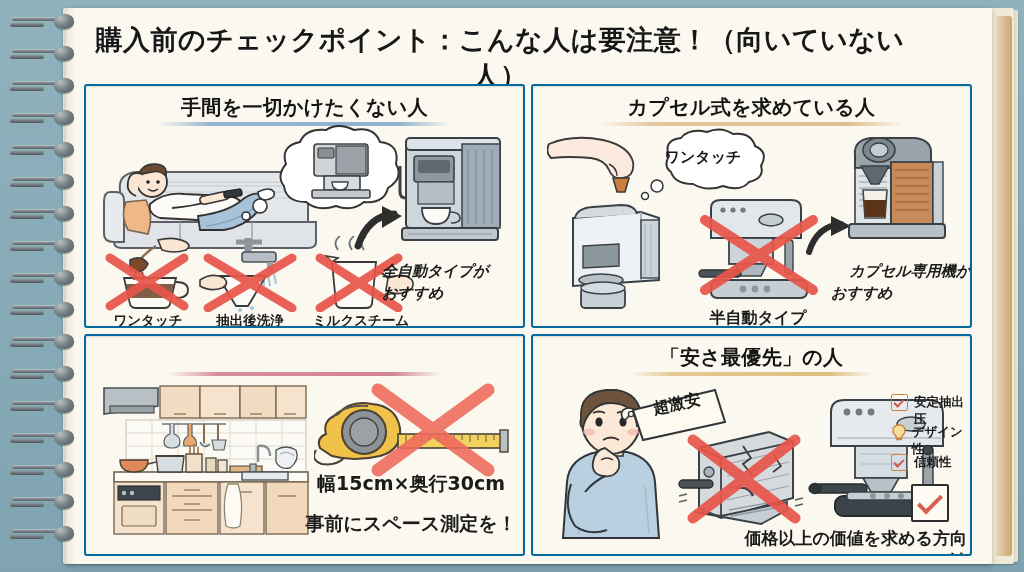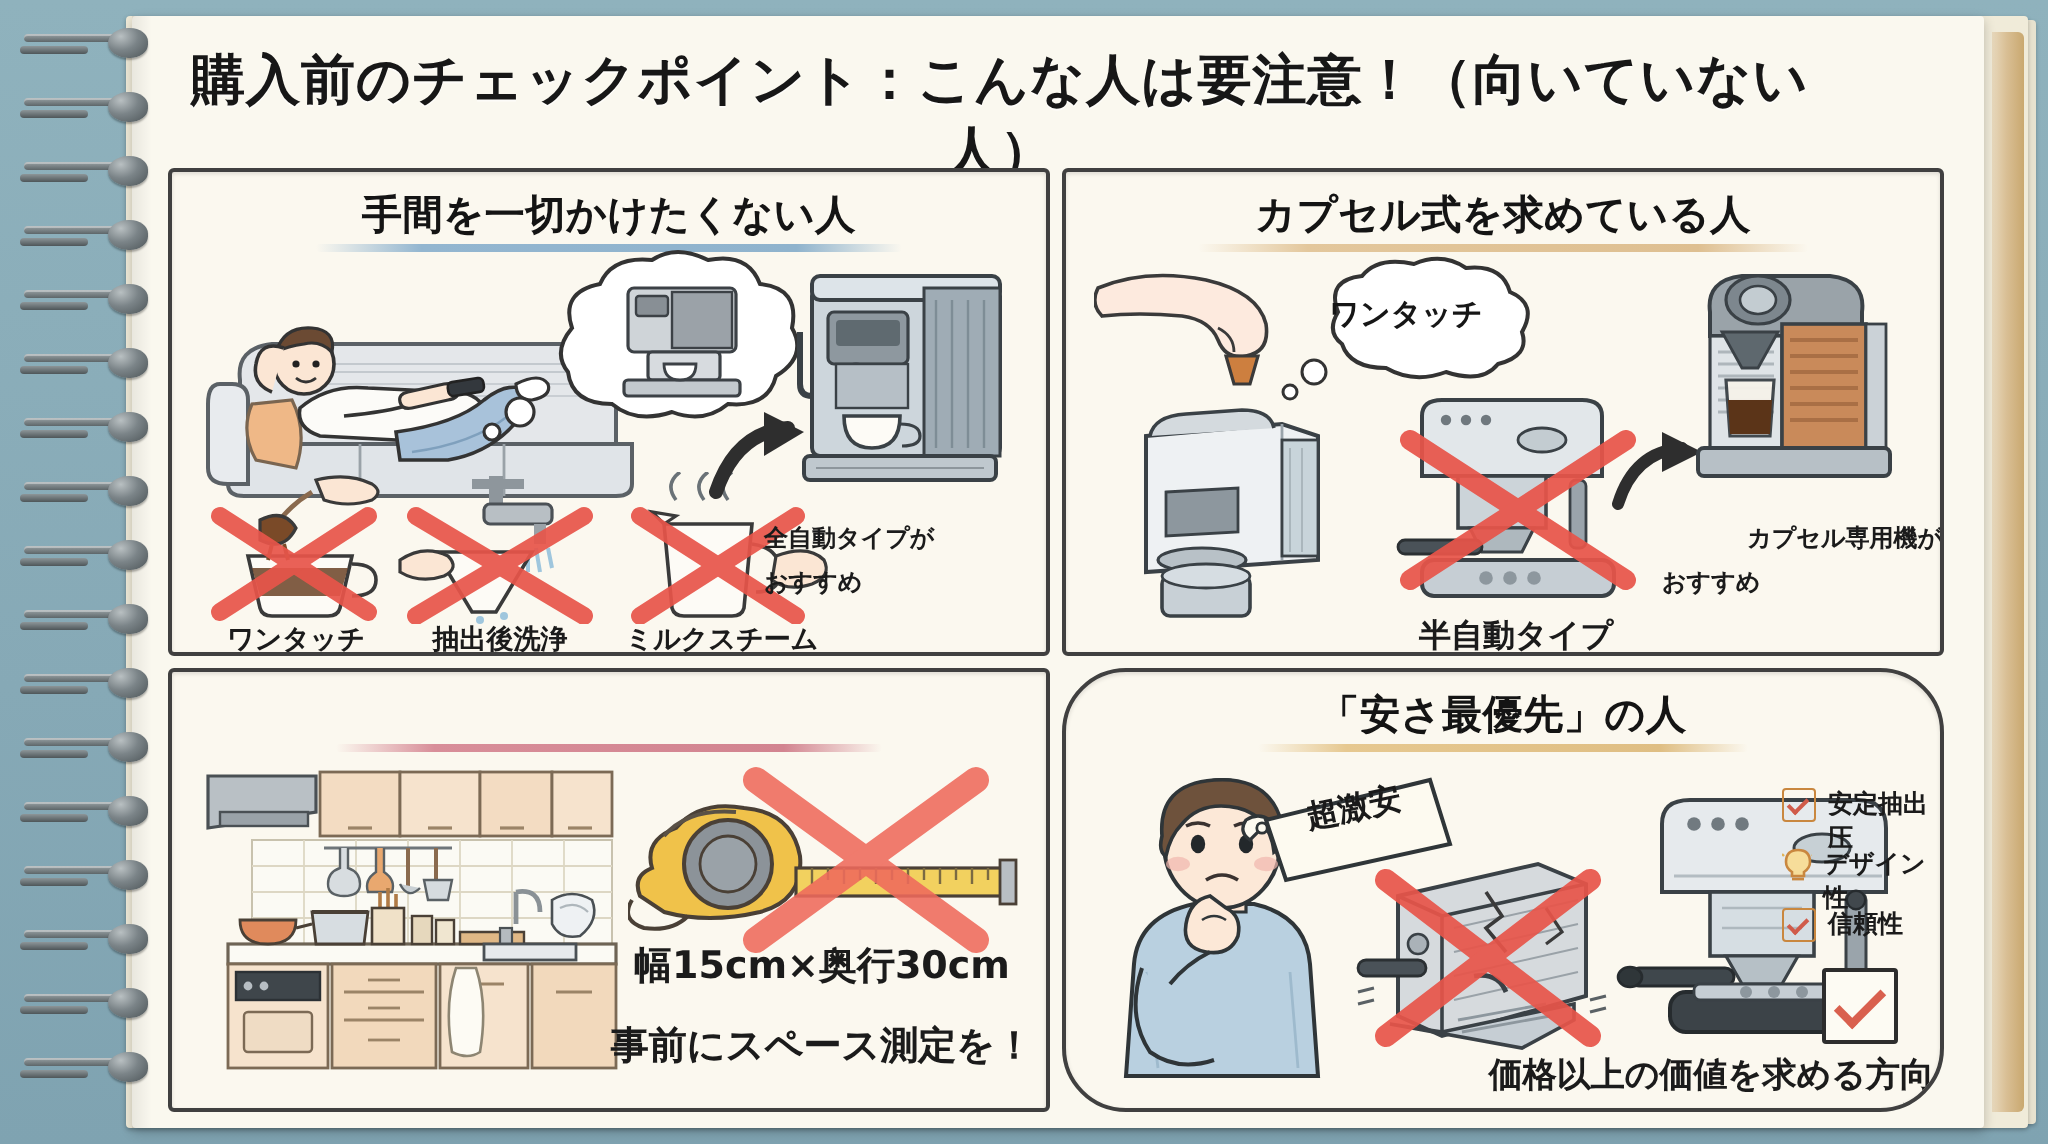--- a/index.html
+++ b/index.html
@@ -39,38 +39,38 @@
     box-shadow:0 1px 1px rgba(0,0,0,.3);}
 
   
   .title{position:absolute;left:70px;top:22px;width:860px;text-align:center;
     font-size:27px;font-weight:700;color:#171717;letter-spacing:.5px;
     font-family:"DejaVu Sans","Liberation Sans",sans-serif;
     text-shadow:0 1px 0 rgba(255,255,255,.6);}
 
   
   .grid{position:absolute;left:84px;top:84px;width:892px;height:470px;}
-  .panel{position:absolute;background:#fbf8ef;border:2px solid #404040;border-radius:3px;
+  .panel{position:absolute;background:#fbf8ef;border:2px solid #0369a1;border-radius:3px;
     box-shadow:0 1px 2px rgba(0,0,0,.12) inset;overflow:hidden;}
   .p1{left:0;top:0;width:437px;height:240px;}
   .p2{left:447px;top:0;width:437px;height:240px;}
   .p3{left:0;top:250px;width:437px;height:218px;}
-  .p4{left:447px;top:250px;width:437px;height:218px;border-radius:32px;}
+  .p4{left:447px;top:250px;width:437px;height:218px;}
 
   .ptitle{position:absolute;left:0;top:8px;width:100%;text-align:center;
     font-size:20px;font-weight:700;color:#141414;letter-spacing:.3px;}
   .pline{position:absolute;top:36px;height:4px;border-radius:3px;}
   .p1 .pline{left:72px;right:72px;background:linear-gradient(90deg,rgba(147,182,208,0),#93b6d0 18%,#8fb3cd 82%,rgba(147,182,208,0));}
   .p2 .pline{left:66px;right:66px;background:linear-gradient(90deg,rgba(224,189,146,0),#e3c79c 18%,#debf91 82%,rgba(224,189,146,0));}
   .p3 .pline{left:82px;right:82px;background:linear-gradient(90deg,rgba(214,136,146,0),#d88e99 18%,#d28490 82%,rgba(214,136,146,0));}
   .p4 .pline{left:96px;right:96px;background:linear-gradient(90deg,rgba(226,193,140,0),#e6c890 18%,#dfbe83 82%,rgba(226,193,140,0));}
 
   .cap{position:absolute;font-size:16px;font-weight:700;color:#1b1b1b;line-height:1.25;text-align:center;}
   .cap.sm{font-size:13.5px;font-weight:700;}
-  .cap.lg{font-size:12px;}
+  .cap.lg{font-size:15px;font-style:italic;}
 
   svg{display:block;}
   .nolink{pointer-events:none;}
 
   
   .chk-row{position:absolute;display:flex;align-items:flex-start;gap:6px;font-size:12.5px;font-weight:700;color:#1b1b1b;}
   .chk-box{width:15px;height:15px;border:1.6px solid #c9873f;border-radius:2px;position:relative;flex:0 0 auto;}
   .chk-box::after{content:"";position:absolute;left:2px;top:4px;width:8px;height:4px;
     border-left:2px solid #d05b4a;border-bottom:2px solid #d05b4a;transform:rotate(-45deg);}
   .big-chk{position:absolute;width:34px;height:34px;border:2px solid #2d2d2d;border-radius:2px;background:#fdfbf3;}

